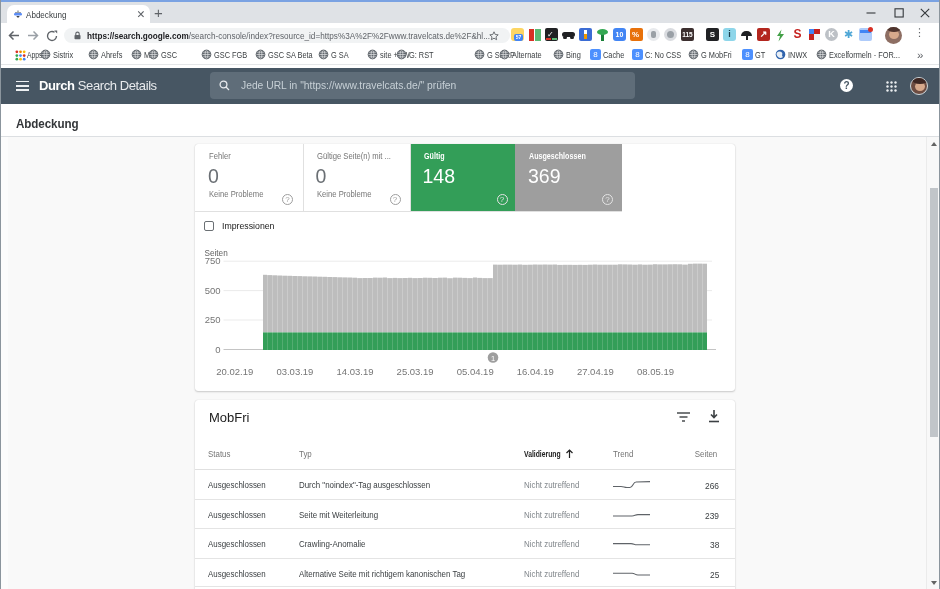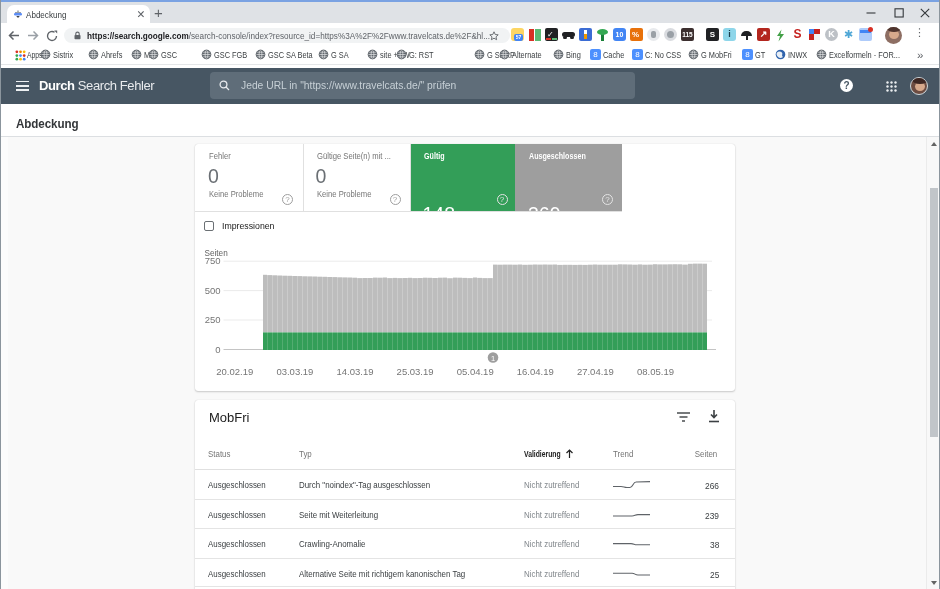--- a/index.html
+++ b/index.html
@@ -42,21 +42,21 @@
 .card { position:absolute; left:195px; width:540px; background:#fff; border-radius:3px; box-shadow:0 0 1px rgba(0,0,0,.18), 0 1px 2px rgba(0,0,0,.18); }
 #card1 { top:143.5px; height:247px; }
 #card2 { top:400px; height:195px; }
 
 .sbox { position:absolute; top:0; height:67px; }
 .sbox .t { position:absolute; left:14px; top:7.5px; font-size:8.5px; color:#757575; white-space:nowrap; display:inline-block; transform:scaleX(0.9); transform-origin:left top; }
 .sbox .n { position:absolute; left:13px; top:21.5px; font-size:19.5px; color:#6a6f74; }
 .sbox .k { position:absolute; left:14px; top:45.5px; font-size:8.5px; color:#757575; white-space:nowrap; display:inline-block; transform:scaleX(0.9); transform-origin:left top; }
 .sbox .q { position:absolute; left:87px; top:50.5px; width:11px; height:11px; border:1px solid #9e9e9e; border-radius:50%; color:#9e9e9e; font-size:8px; text-align:center; line-height:10px; }
 .cbox .t { color:#fff; font-weight:bold; transform:scaleX(0.84); }
-.cbox .n { color:#fff;margin-top:38px; }
+.cbox .n { color:#fff; }
 .cbox .q { border-color:#e4e4e4; color:#e4e4e4; }
 .vline { position:absolute; top:0; width:1px; height:67px; background:#e0e0e0; }
 #sbottom { position:absolute; left:0; top:67px; width:427px; height:1px; background:#e0e0e0; }
 
 #cb { position:absolute; left:9px; top:77px; width:10px; height:10px; border:1.4px solid #6b7074; border-radius:2px; }
 #cbl { position:absolute; left:26.5px; top:76.8px; font-size:9.5px; color:#212121; display:inline-block; transform:scaleX(0.92); transform-origin:left top; }
 
 .yl { font-size:9.5px; fill:#757575; }
 .xl { font-size:9.5px; fill:#757575; }
 
@@ -322,21 +322,21 @@
       </svg><span>Excelformeln - FOR...</span></div>
   <span class="abs" style="left:917px;top:2.5px;font-size:11.5px;color:#5f6368">»</span>
 </div>
 
 <div id="gsch">
   <div id="burger" class="abs" style="left:16px;top:12.5px">
       <div></div>
       <div></div>
       <div></div>
     </div>
-  <div id="gsclogo"><span style="font-weight:bold">Durch</span> <span style="color:#e8eaed">Search Fehler</span></div>
+  <div id="gsclogo"><span style="font-weight:bold">Durch</span> <span style="color:#e8eaed">Search Details</span></div>
   <div id="searchpill">
     <svg class="abs" style="left:9px;top:8px" width="11" height="11" viewBox="0 0 11 11">
         <circle cx="4.5" cy="4.5" r="3.4" fill="none" stroke="#e8eaed" stroke-width="1.3"></circle>
         <path d="M7 7l3 3" stroke="#e8eaed" stroke-width="1.3"></path>
       </svg>
     <span id="sphold">Jede URL in "https://www.travelcats.de/" prüfen</span>
   </div>
   <div class="abs" style="left:840px;top:11px;width:13px;height:13px;background:#fff;border-radius:50%;color:#475663;font-size:10px;font-weight:bold;text-align:center;line-height:13px">?</div>
   <svg class="abs" style="left:886px;top:12.5px" width="11" height="11" viewBox="0 0 11 11">
     <g fill="#eceff1">

